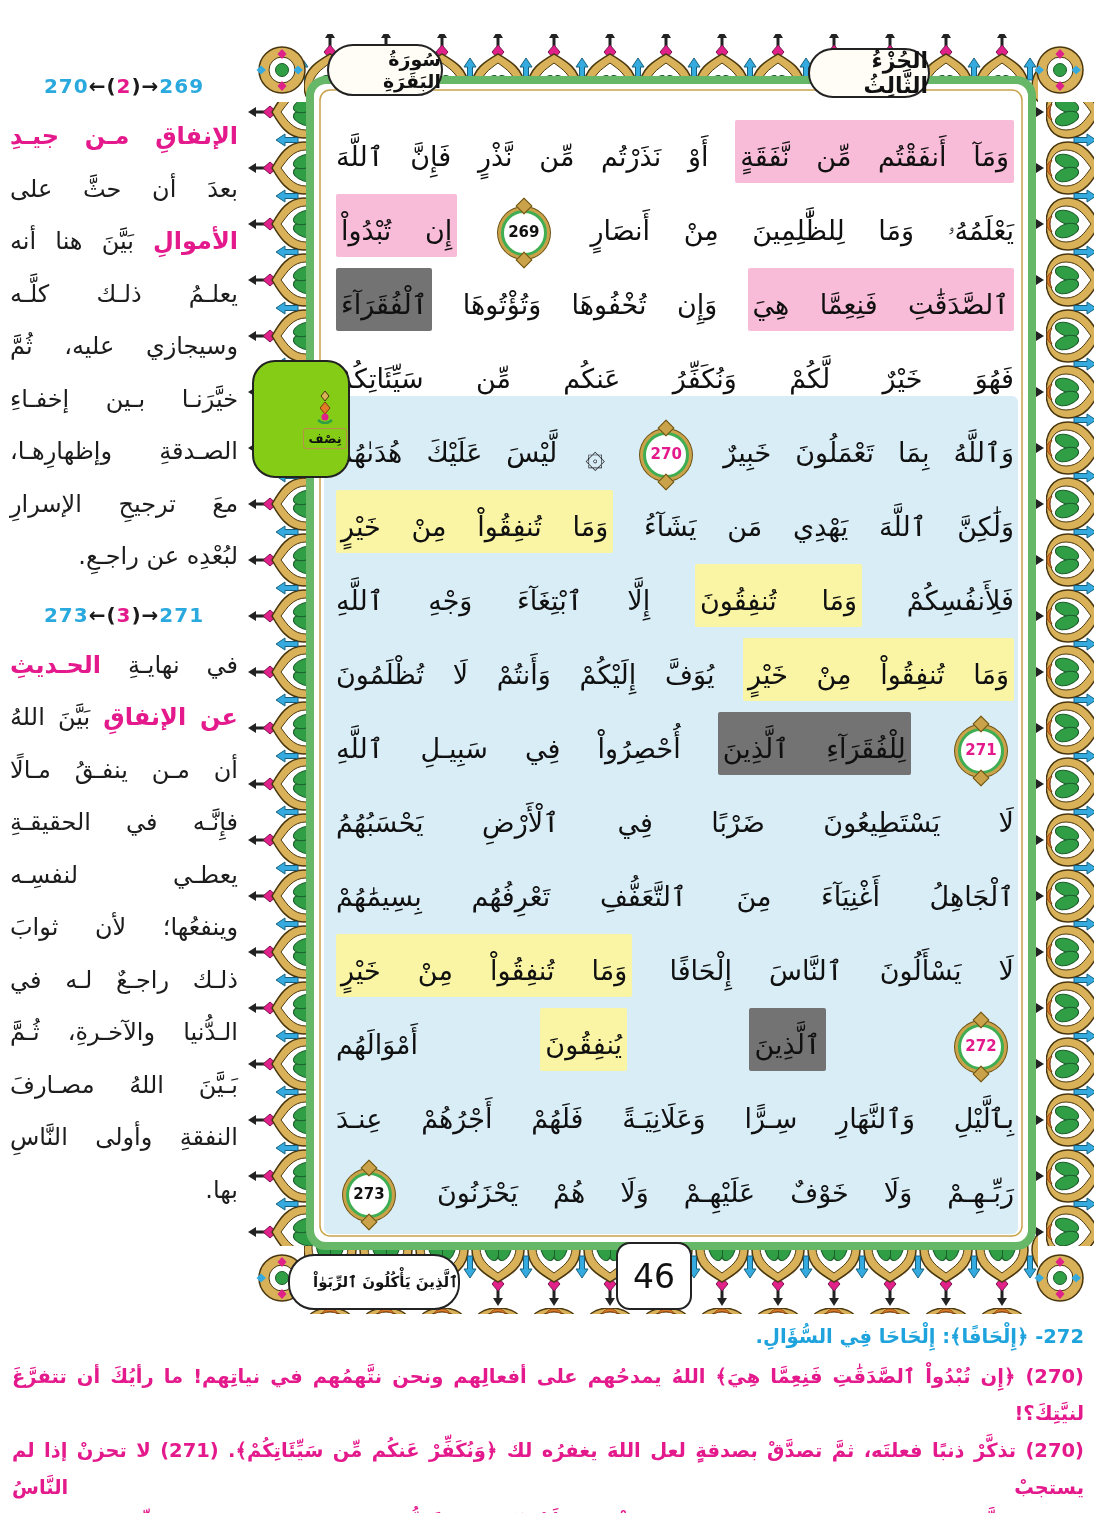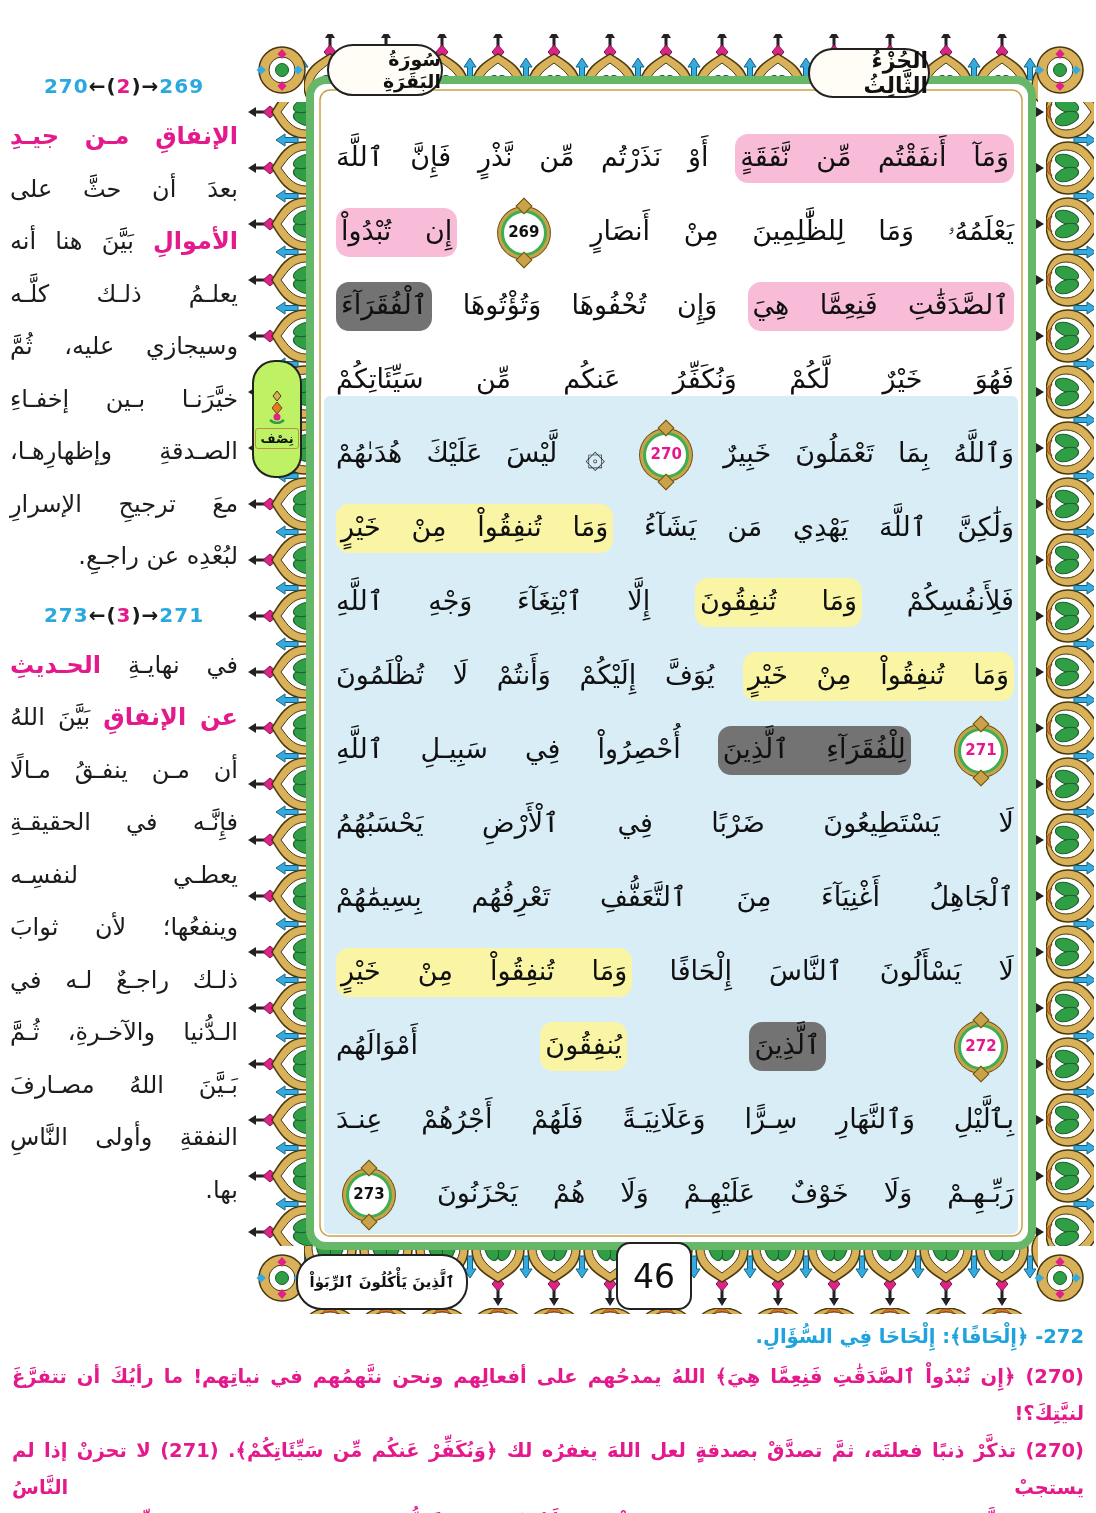--- a/index.html
+++ b/index.html
@@ -15,46 +15,46 @@
   .sb-range .k{color:#1a1a1a}
   .sb-line{font-size:24px;line-height:52.5px;color:#1c1c1c;text-align:justify;text-align-last:justify;}
   .sb-line.right{text-align-last:right;}
   .sb-line .m{color:#e4198c;font-weight:bold;}
   .sb-gap{height:16px;}
   
   .frame-svg{position:absolute;left:246px;top:28px;}
   
   #quran{position:absolute;left:336px;top:120px;width:678px;direction:rtl;}
   .qline{height:74px;line-height:74px;font-size:27px;color:#101010;text-align:justify;text-align-last:justify;white-space:nowrap;overflow:visible;}
-  .hl{padding:7px 5px 11px;border-radius:13px;}
+  .hl{padding:21px 5px 11px;border-radius:2px;}
   .hl-pink{background:#f9bcd8;}
   .hl-yellow{background:#f9f5a4;}
   .hl-orange{background:#737373;}
   .badge{display:inline-flex;align-items:center;justify-content:center;width:40px;height:40px;border-radius:50%;
          background:#fff;border:3px solid #3fae53;box-shadow:0 0 0 3px #c9a24a,0 0 0 4px #6b5313;
          vertical-align:middle;position:relative;margin:0 10px;}
   .badge .num{font-size:15px;font-weight:bold;line-height:1;}
   .badge.k .num{color:#111;}
   .badge.m .num{color:#e4198c;}
   .badge::before,.badge::after{content:"";position:absolute;left:50%;width:10px;height:10px;background:#c9a24a;border:1px solid #6b5313;}
   .badge::before{top:-13px;transform:translateX(-50%) rotate(45deg);}
   .badge::after{bottom:-13px;transform:translateX(-50%) rotate(45deg);}
   .star{font-size:34px;color:#1a1a1a;vertical-align:middle;margin:0 4px;}
   
   .cart{position:absolute;background:#fffdf6;border:2.5px solid #222;border-radius:26px;
         display:flex;align-items:center;justify-content:center;font-weight:bold;color:#111;direction:rtl;z-index:5;}
   .cart-surah{left:327px;top:44px;width:112px;height:48px;font-size:19px;}
   .cart-juz{left:808px;top:48px;width:118px;height:46px;font-size:22px;}
   .nisf{position:absolute;left:252px;top:360px;width:46px;height:114px;border:2px solid #222;border-radius:23px;
-        background:#bef264;display:flex;flex-direction:column;align-items:center;justify-content:center;gap:4px;z-index:5;}
+        background:#84cc16;display:flex;flex-direction:column;align-items:center;justify-content:center;gap:4px;z-index:5;padding-left:48px;}
   .nisf-label{border:1.5px solid #b8914a;border-radius:3px;padding:2px 4px;font-size:13px;font-weight:bold;direction:rtl;}
   .pagenum{position:absolute;left:616px;top:1242px;width:72px;height:64px;border:2px solid #222;border-radius:14px;
            background:#fff;display:flex;align-items:center;justify-content:center;font-size:33px;z-index:5;}
-  .catchword{position:absolute;left:296px;top:1254px;width:168px;height:52px;border:2px solid #222;border-radius:26px;
-             background:#fff;display:flex;align-items:center;justify-content:center;font-size:15px;font-weight:bold;direction:rtl;z-index:5;}
+  .catchword{position:absolute;left:288px;top:1254px;width:168px;height:52px;border:2px solid #222;border-radius:26px;
+             background:#fff;display:flex;align-items:center;font-size:15px;font-weight:bold;direction:rtl;z-index:5;}
   
   #footnotes{position:absolute;left:12px;top:1318px;width:1072px;direction:rtl;font-weight:bold;}
   .fn-line{font-size:19.5px;line-height:37px;color:#e4198c;text-align:justify;text-align-last:justify;}
   .fn-line.blue{color:#1ea3dc;text-align-last:right;margin-bottom:3px;}
 </style>
 </head>
 <body>
 
 <div class="sheet">
 

